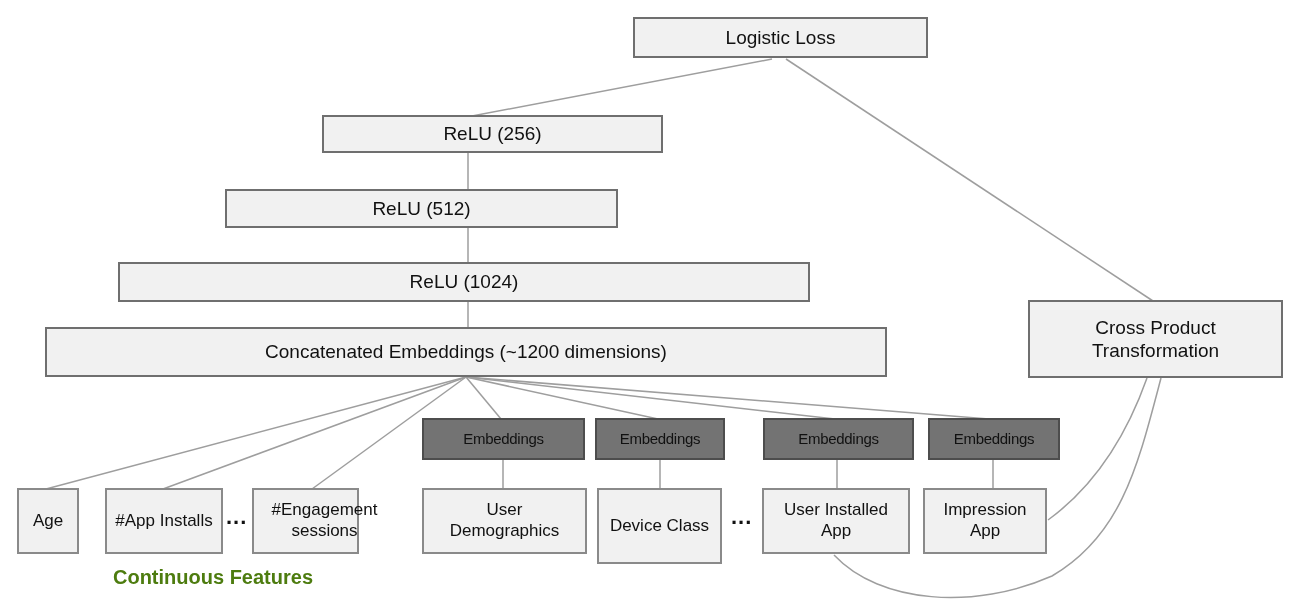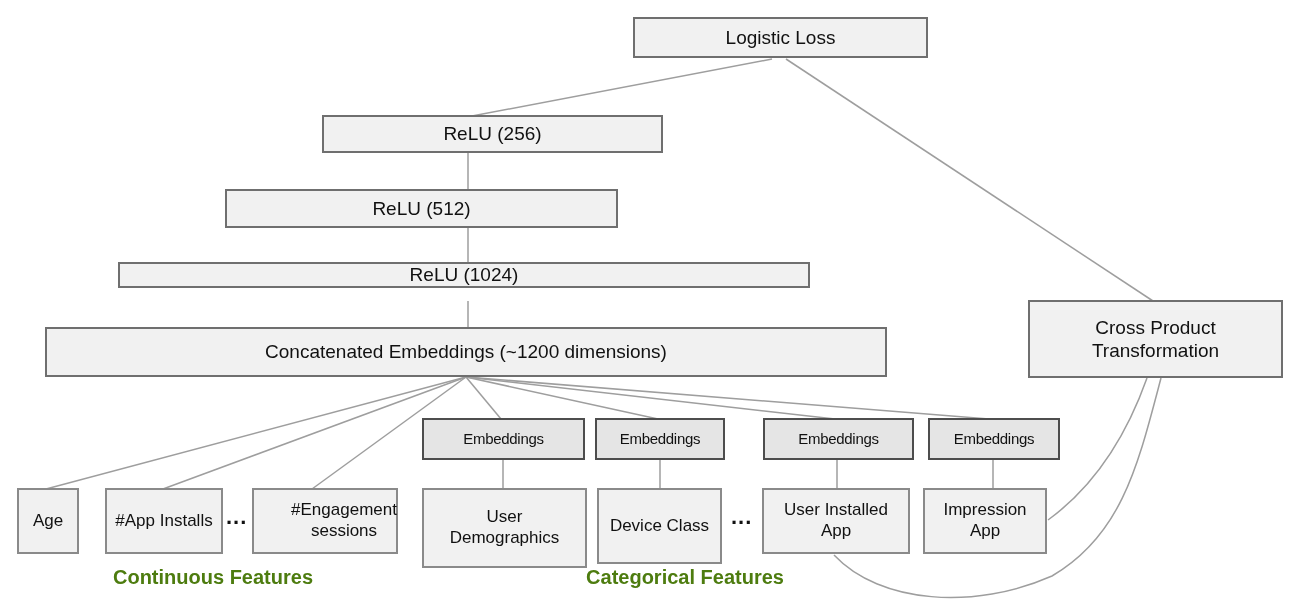--- a/index.html
+++ b/index.html
@@ -19,21 +19,21 @@
     background:#f1f1f1;
     border:2px solid #6f6f6f;
     box-sizing:border-box;
     color:#111;
     z-index:2;
     line-height:1.22;
   }
   .big{font-size:19px;}
   .leaf{font-size:17px;border:2px solid #8a8a8a;padding:2px 6px;}
   .emb{
-    background:#e5e5e5;
+    background:#737373;
     border:2px solid #4d4d4d;
     font-size:15px;
     letter-spacing:-0.3px;
   }
   .dots{
     position:absolute;z-index:2;
     font-size:22px;font-weight:bold;color:#111;
     letter-spacing:1px;
   }
   .grouplabel{
@@ -84,21 +84,21 @@
   </div>
 
   <div class="box big" style="left:322px;top:115px;width:341px;height:38px;">
     <span>ReLU (256)</span>
   </div>
 
   <div class="box big" style="left:225px;top:189px;width:393px;height:39px;">
     <span>ReLU (512)</span>
   </div>
 
-  <div class="box big" style="left:118px;top:262px;width:692px;height:26px;">
+  <div class="box big" style="left:118px;top:262px;width:692px;height:40px;">
     <span>ReLU (1024)</span>
   </div>
 
   <div class="box big" style="left:45px;top:327px;width:842px;height:50px;">
     <span>Concatenated Embeddings (~1200 dimensions)</span>
   </div>
 
   <div class="box big" style="left:1028px;top:300px;width:255px;height:78px;">
     <span>Cross Product Transformation</span>
   </div>
@@ -118,40 +118,37 @@
 
   <div class="box leaf" style="left:17px;top:488px;width:62px;height:66px;">
     <span>Age</span>
   </div>
   <div class="box leaf" style="left:105px;top:488px;width:118px;height:66px;">
     <span>#App Installs</span>
   </div>
   <div class="dots" style="left:226px;top:504px;">
     <span>...</span>
   </div>
-  <div class="box leaf" style="left:252px;top:488px;width:146px;height:66px;padding-left:44px;">
+  <div class="box leaf" style="left:252px;top:488px;width:107px;height:66px;padding-left:44px;">
     <span>#Engagement sessions</span>
   </div>
 
-  <div class="box leaf" style="left:422px;top:488px;width:165px;height:80px;">
+  <div class="box leaf" style="left:422px;top:488px;width:165px;height:66px;">
     <span>User Demographics</span>
   </div>
   <div class="box leaf" style="left:597px;top:488px;width:125px;height:76px;">
     <span>Device Class</span>
   </div>
   <div class="dots" style="left:731px;top:504px;">
     <span>...</span>
   </div>
   <div class="box leaf" style="left:762px;top:488px;width:148px;height:66px;">
     <span>User Installed App</span>
   </div>
   <div class="box leaf" style="left:923px;top:488px;width:124px;height:66px;">
     <span>Impression App</span>
   </div>
 
   <div class="grouplabel" style="left:213px;top:566px;">
     <span>Continuous Features</span>
   </div>
-  <div class="grouplabel" style="left:685px;top:566px;">
-    <span>Categorical Features</span>
-  </div>
 
 </div>
 
 </body></html>

